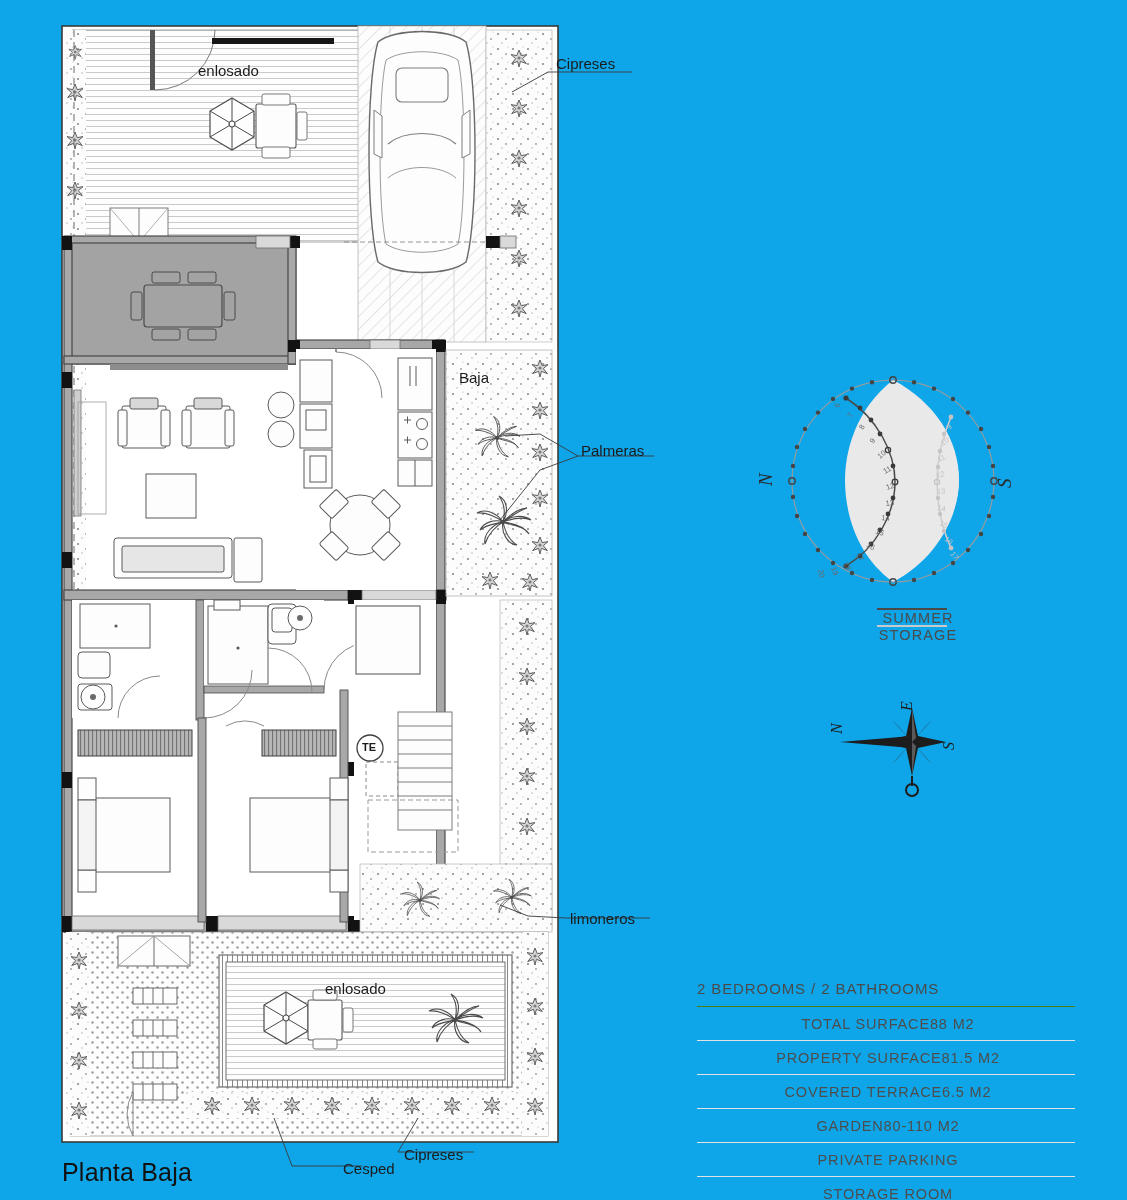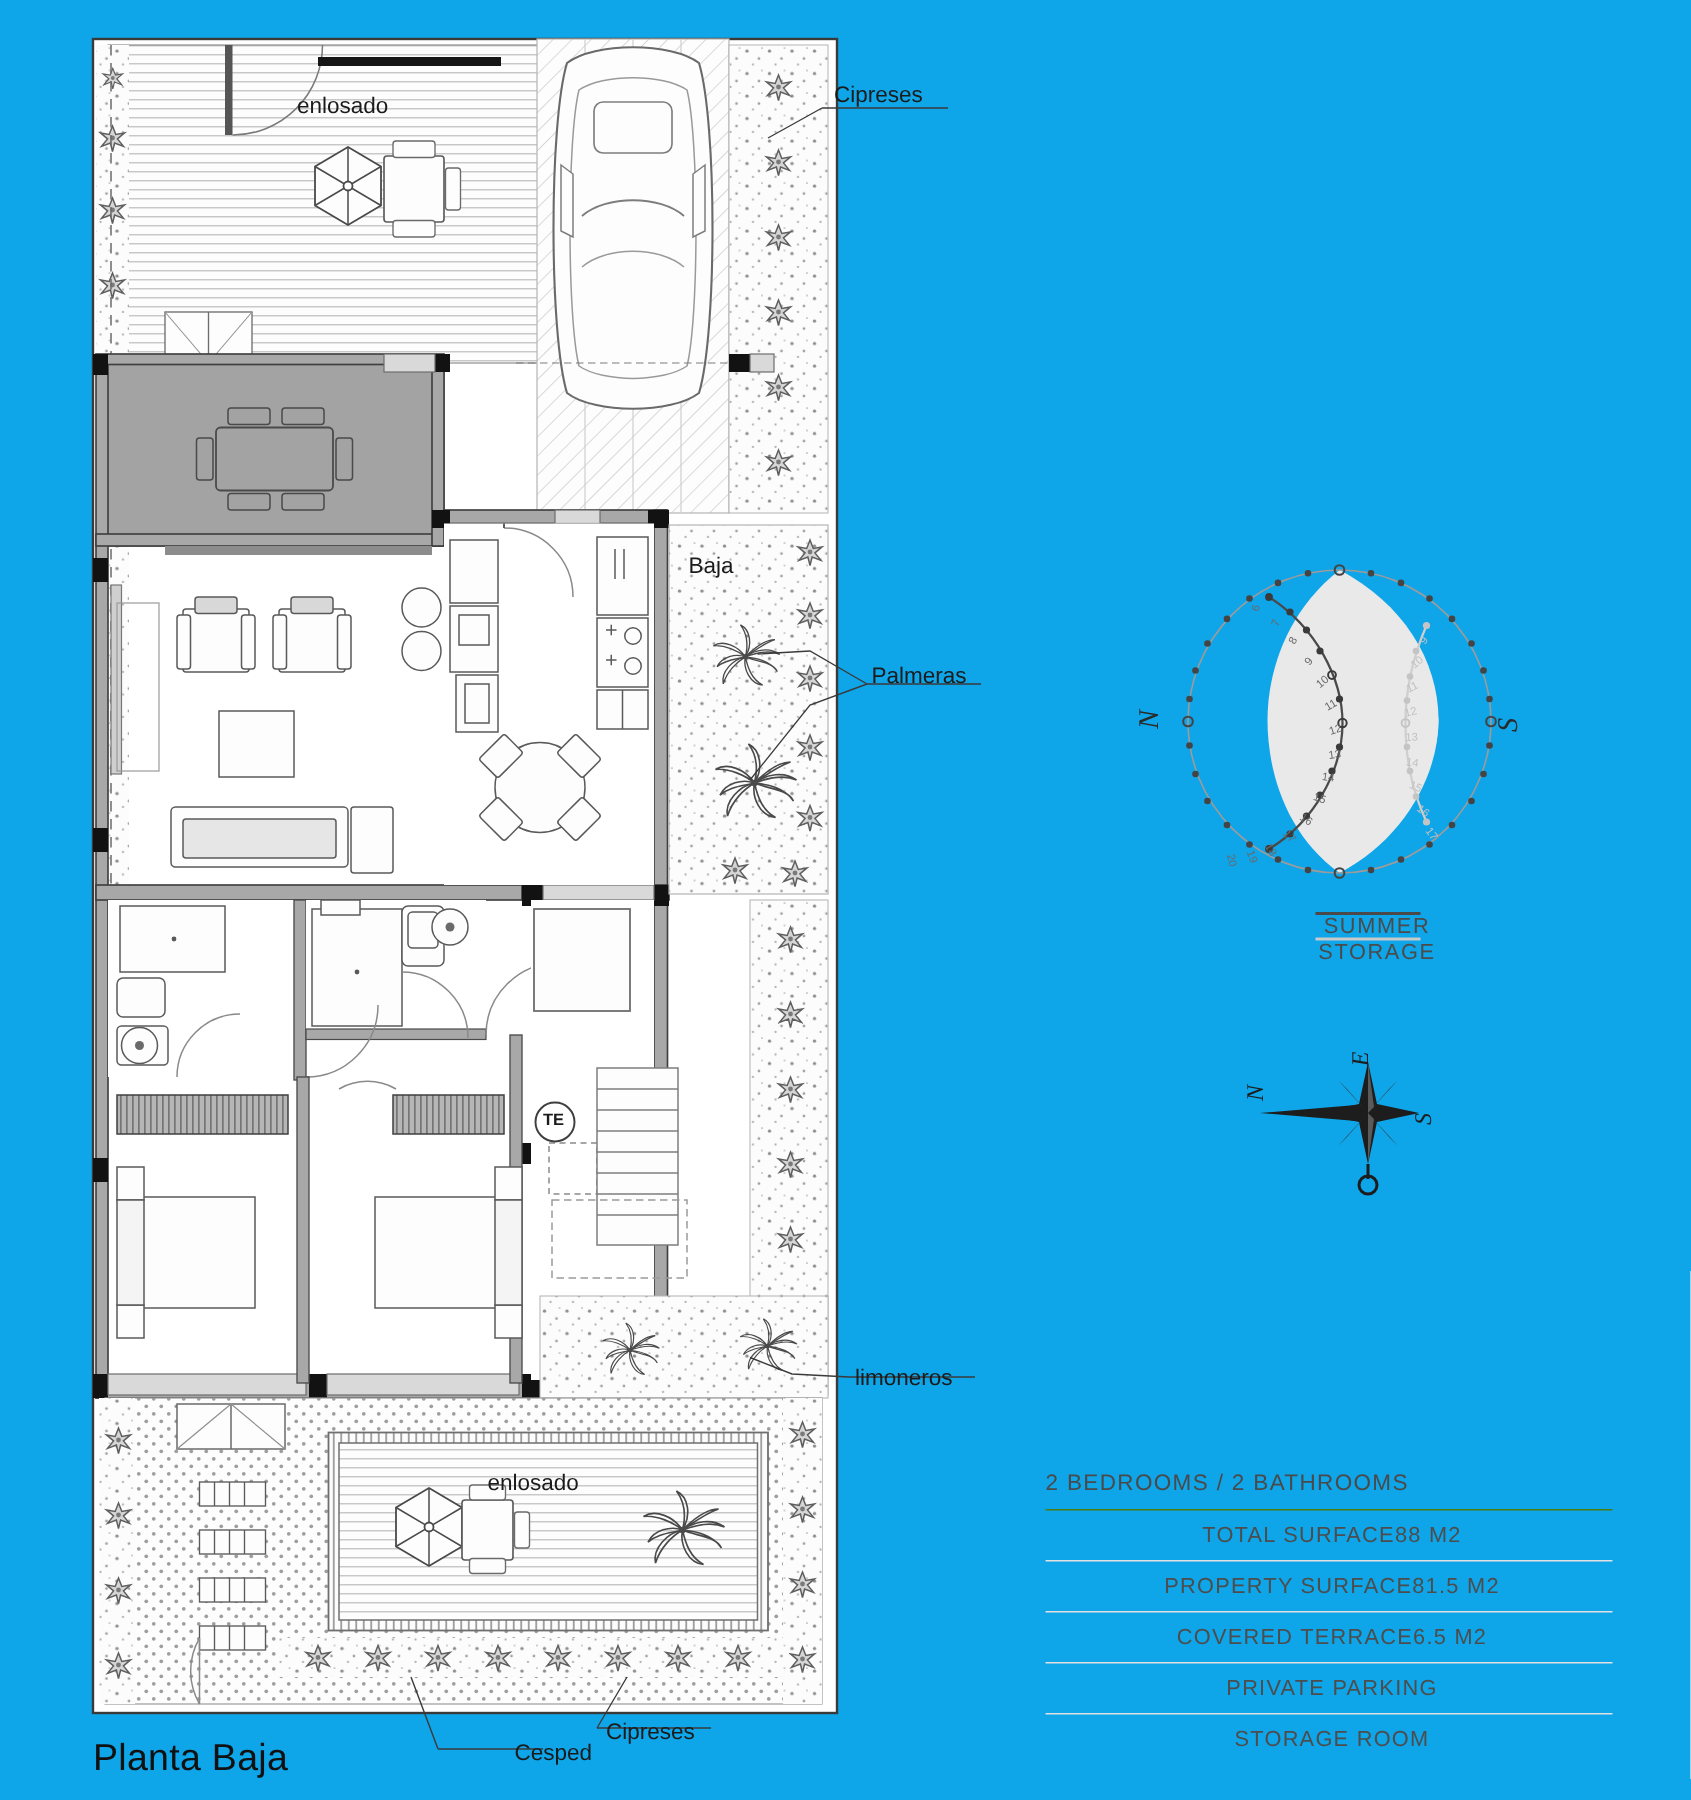--- a/index.html
+++ b/index.html
@@ -713,20 +713,24 @@
     </div>
     <div class="spec-row">
       <span class="spec-label">PROPERTY SURFACE</span>
       <span class="spec-value">81.5 M2</span>
     </div>
     <div class="spec-row">
       <span class="spec-label">COVERED TERRACE</span>
       <span class="spec-value">6.5 M2</span>
     </div>
     <div class="spec-row">
+      <span class="spec-label">GARDEN</span>
+      <span class="spec-value">80-110 M2</span>
+    </div>
+    <div class="spec-row">
       <span class="spec-label">PRIVATE PARKING</span>
       <span class="spec-value"></span>
     </div>
     <div class="spec-row">
       <span class="spec-label">STORAGE ROOM</span>
       <span class="spec-value"></span>
     </div>
   </div>
 
 </div>

